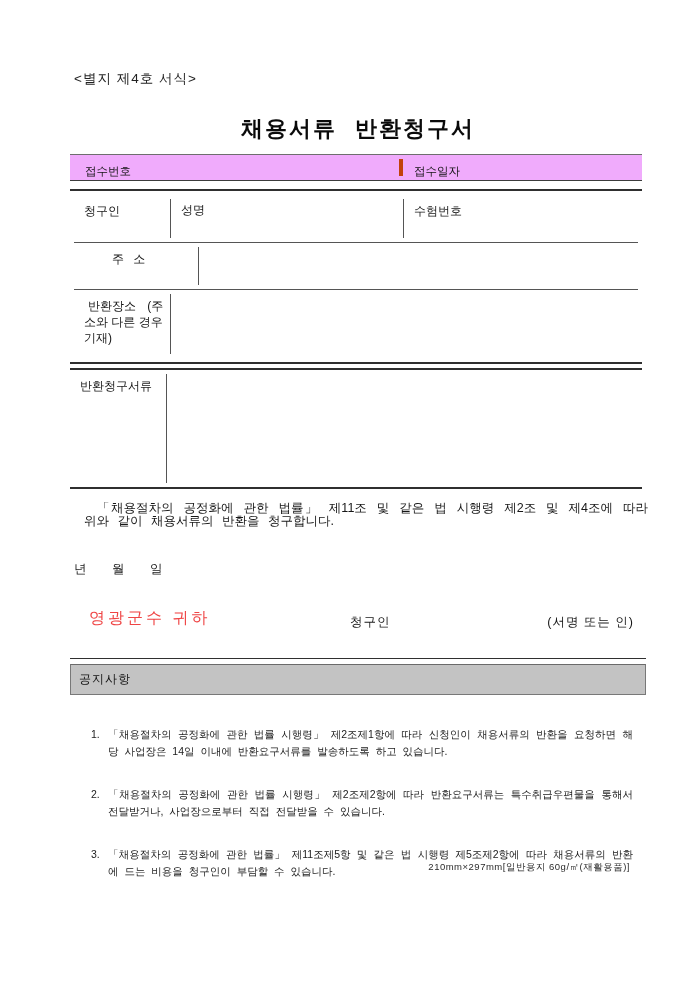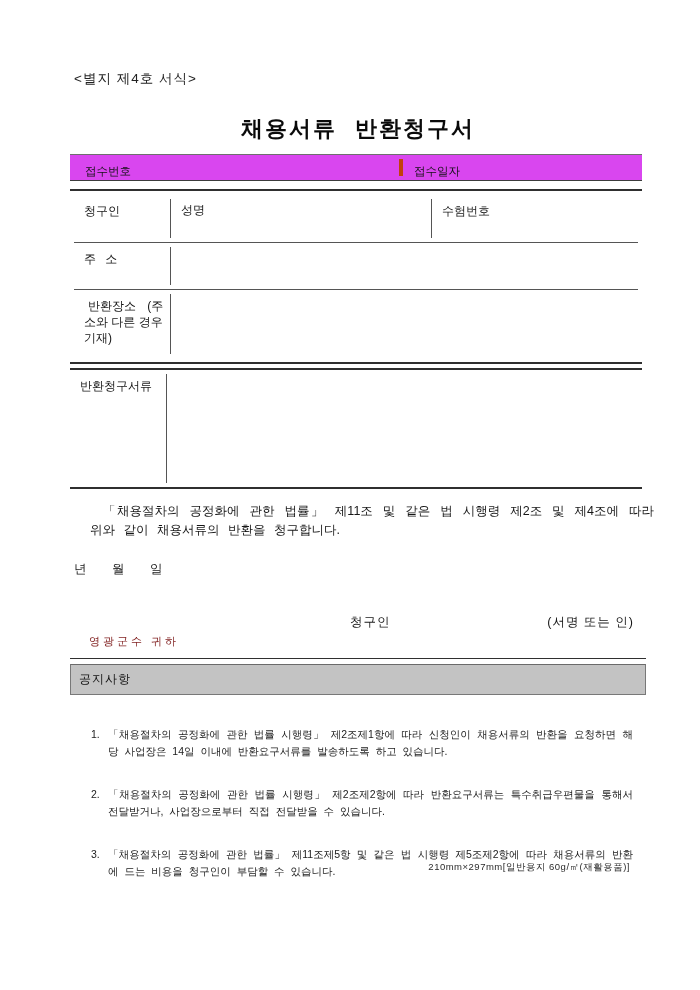--- a/index.html
+++ b/index.html
@@ -34,21 +34,21 @@
     letter-spacing: 2px;
     word-spacing: 10px;
     color: #0a0a0a;
   }
 
   
   .receipt-row {
     position: absolute;
     left: 62px; top: 146px;
     width: 572px; height: 27px;
-    background: #d946ef;
+    background: #f0abfc;
     border-top: 1px solid #6e6e6e;
     border-bottom: 1px solid #3c3c3c;
     display: flex;
   }
   .receipt-cell {
     padding: 5px 7px;
     font-size: 11.5px;
     color: #111;
   }
   .receipt-cell.no { width: 325px; }
@@ -68,40 +68,40 @@
   .t-row.r3 { height: 68px; }
   .t-cell {
     padding: 4px 6px;
     font-size: 12px;
     line-height: 16px;
     color: #161616;
     word-break: break-all;
   }
   .c-label { width: 92px; }
   .c-mid   { width: 233px; border-left: 1px solid #555; font-family: Liberation Mono, monospace; }
-  .c-right { flex: 1; border-left: 1px solid #555; margin-left: 28px; }
+  .c-right { flex: 1; border-left: 1px solid #555; }
   .c-span  { flex: 1; border-left: 1px solid #555; }
-  .addr-label { word-spacing: 6px; }
+  .addr-label { word-spacing: 6px; margin-left: 28px; }
 
   
   .docs-table {
     position: absolute;
     left: 62px; top: 360px;
     width: 572px; height: 121px;
     border-top: 2px solid #2f2f2f;
     border-bottom: 2px solid #2f2f2f;
     display: flex;
   }
 
   .statement {
     position: absolute;
-    left: 78px; top: 490px;
+    left: 72px; top: 490px;
     width: 572px;
     font-size: 12.5px;
-    line-height: 19px;
+    line-height: 13px;
     text-align: justify;
     text-indent: 13px;
     word-spacing: 5px;
     word-break: keep-all;
     color: #161616;
   }
 
   .date-line {
     position: absolute;
     left: 62px; top: 549px;
@@ -119,24 +119,24 @@
     width: 572px;
     display: flex;
     font-size: 12.5px;
     color: #161616;
   }
   .signer-label { margin-left: 272px; letter-spacing: 1px; }
   .sign-note { margin-left: auto; letter-spacing: 1px; }
 
   .recipient {
     position: absolute;
-    left: 77px; top: 622px;
-    font-size: 11px;
+    left: 77px; top: 596px;
+    font-size: 16px;
     letter-spacing: 3px;
-    color: #7f1d1d;
+    color: #ef4444;
   }
 
   .notice-rule {
     position: absolute;
     left: 62px; top: 650px;
     width: 576px;
     border-top: 1px solid #2f2f2f;
   }
   .notice-band {
     position: absolute;

